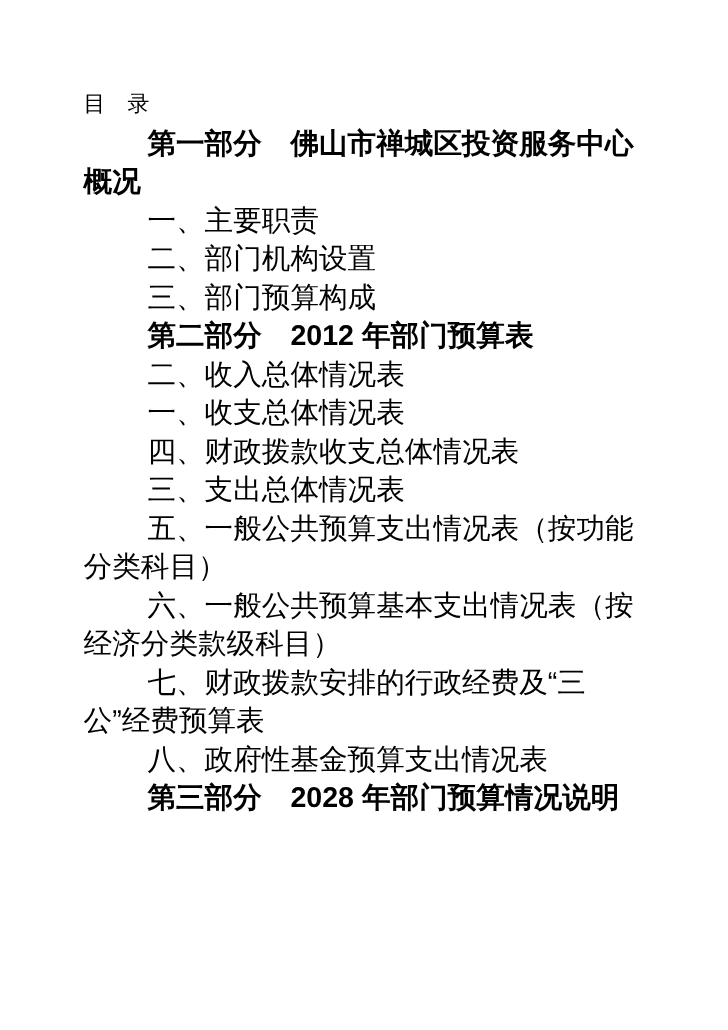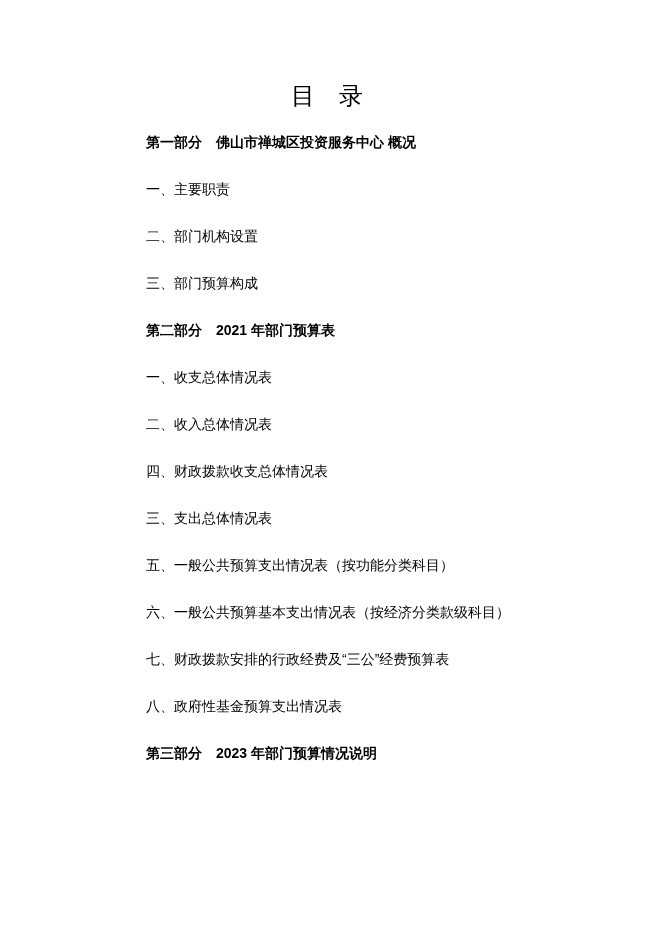--- a/index.html
+++ b/index.html
@@ -13,55 +13,54 @@
     width: 662px;
     height: 936px;
     background: #ffffff;
     color: #000000;
     font-family: "Liberation Sans", "DejaVu Sans", sans-serif;
     padding: 78px 84px 0 76px;
     overflow: hidden;
   }
   .doc-title {
     margin: 0;
-    font-size: 24px;
+    font-size: 20px;
     font-weight: 400;
     line-height: 35px;
-    text-align: center;
     white-space: pre;
   }
   .toc {
     margin: 0;
   }
   .toc p {
-    margin: 12px;
-    font-size: 14px;
+    margin: 0;
+    font-size: 26px;
     line-height: 35px;
     text-indent: 58px;
     letter-spacing: 0;
     word-break: normal;
   }
   .toc p.bold {
     font-weight: 700;
   }
 </style>
 </head>
 <body>
 
 <div class="page" style="background: rgb(255, 255, 255); color: rgb(0, 0, 0);">
   <h1 class="doc-title">目　录</h1>
   <div class="toc">
       <p class="bold">第一部分　佛山市禅城区投资服务中心 概况</p>
       <p class="">一、主要职责</p>
       <p class="">二、部门机构设置</p>
       <p class="">三、部门预算构成</p>
-      <p class="bold">第二部分　2021 年部门预算表</p>
+      <p class="bold">第二部分　2012 年部门预算表</p>
+      <p class="">二、收入总体情况表</p>
       <p class="">一、收支总体情况表</p>
-      <p class="">二、收入总体情况表</p>
       <p class="">四、财政拨款收支总体情况表</p>
       <p class="">三、支出总体情况表</p>
       <p class="">五、一般公共预算支出情况表（按功能分类科目）</p>
       <p class="">六、一般公共预算基本支出情况表（按经济分类款级科目）</p>
       <p class="">七、财政拨款安排的行政经费及“三公”经费预算表</p>
       <p class="">八、政府性基金预算支出情况表</p>
-      <p class="bold">第三部分　2023 年部门预算情况说明</p>
+      <p class="bold">第三部分　2028 年部门预算情况说明</p>
     </div>
 </div>
 
 </body></html>

